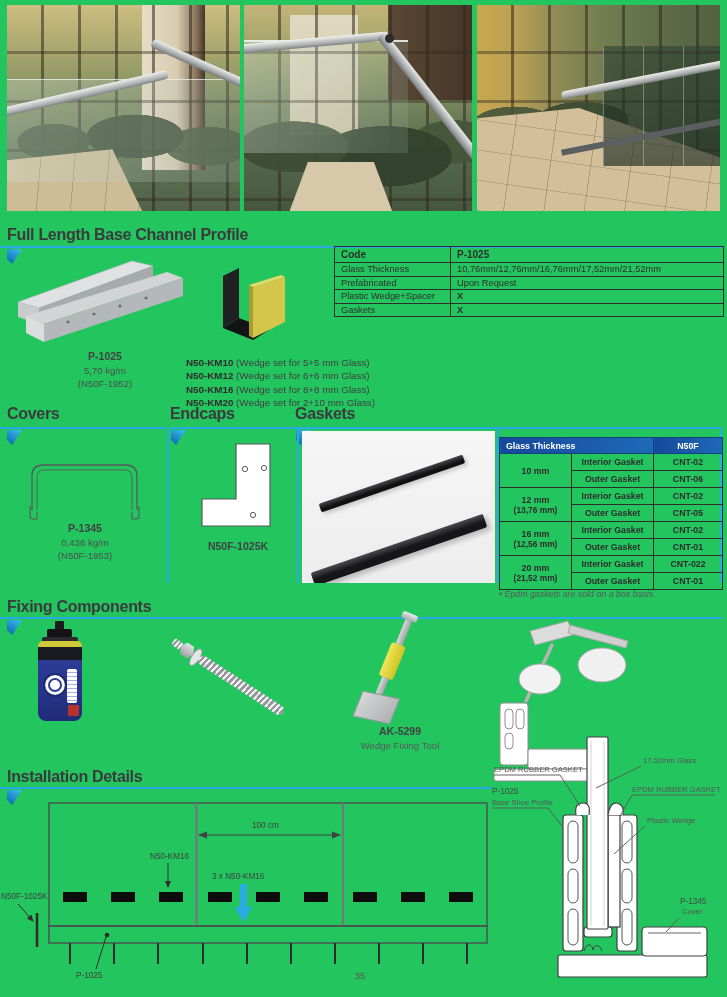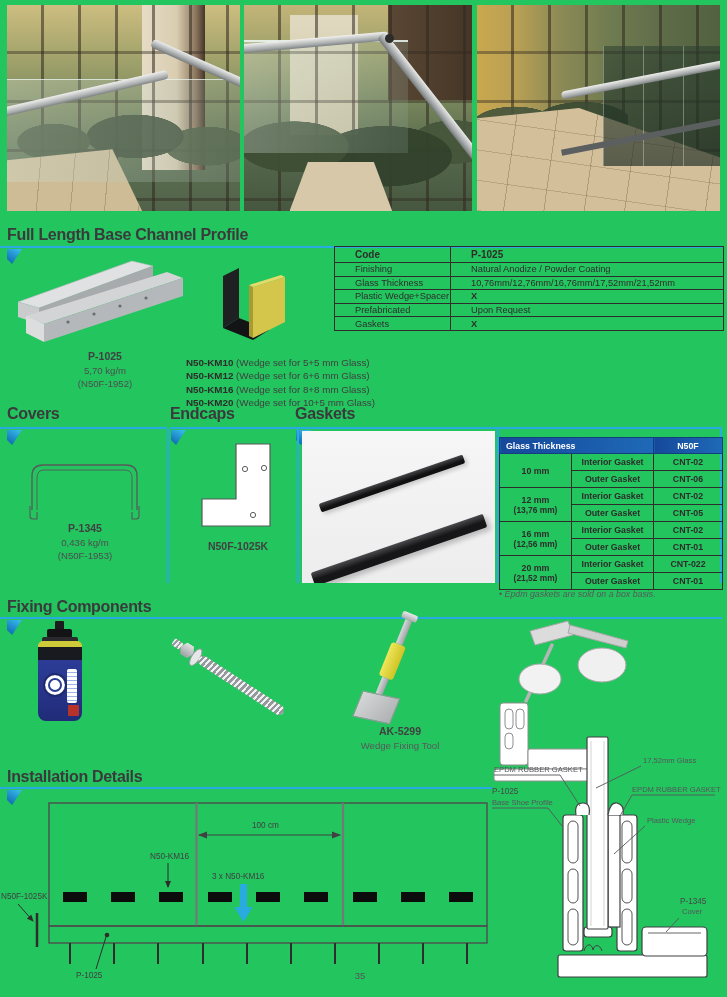--- a/index.html
+++ b/index.html
@@ -15,21 +15,21 @@
   .grid1{background:
     repeating-linear-gradient(90deg,rgba(48,40,30,0) 0 34px,rgba(48,40,30,.55) 34px 37px),
     repeating-linear-gradient(180deg,rgba(48,40,30,0) 0 46px,rgba(48,40,30,.42) 46px 49px)}
   .cap{position:absolute;text-align:center}
   .cap .code{font-weight:bold;font-size:10.5px;color:#414042;line-height:13.5px}
   .cap .sub{font-size:9.6px;color:#4d4e50;line-height:13.5px}
   .cap .gray{font-size:9.6px;color:#58595B;line-height:13px}
   .wl{position:absolute;font-size:9.8px;color:#414042;line-height:13.4px;white-space:nowrap}
   .wl b{color:#2e2d2c}
   .spec{border-collapse:collapse;table-layout:fixed;width:389px;font-size:9.3px;color:#2e2d2c;border:1.5px solid #2e2d2c}
-  .spec td{border:1px solid #2e2d2c;height:12.6px;padding:0 0 0 20px;vertical-align:middle;overflow:hidden;white-space:nowrap}
+  .spec td{border:1px solid #2e2d2c;height:12.6px;padding:0 0 0 6px;vertical-align:middle;overflow:hidden;white-space:nowrap}
   .spec tr.h td{font-weight:bold;font-size:10px;height:15px}
   .spec td.b{font-weight:bold}
   .gt{border-collapse:collapse;table-layout:fixed;width:223px;font-size:8.8px;color:#2e2d2c;font-weight:bold;border:1.5px solid #2e2d2c}
   .gt td{border:1px solid #2e2d2c;text-align:center;vertical-align:middle;height:16px;padding:0 2px}
   .gt tr.gh td{border-color:#12407e;background:linear-gradient(90deg,#16489a,#1e6ab8);color:#fff;height:15px}
   .gt tr.gh td.l{text-align:left;padding-left:6px}
   .gt .t2{display:block;font-size:8.4px}
   .gt .t2:empty{display:none}
   .gt .t1{display:block}
   .note{position:absolute;font-style:italic;font-size:8.8px;color:#58595B}
@@ -122,48 +122,44 @@
       <polygon points="18,70 34,60 64,72 48,82" fill="#131415"></polygon>
       <polygon points="44,27 48,29 48,80 44,78" fill="#a89b33"></polygon>
       <polygon points="48,29 80,19 80,64 48,80" fill="#d3c64b"></polygon>
       <polygon points="48,29 80,19 76,17 44,27" fill="#e4da6a"></polygon>
     </g>
   </svg>
   <div class="wl" style="left:186px;top:356px">
     <div><b>N50-KM10</b><span> (Wedge set for 5+5 mm Glass)</span></div>
     <div><b>N50-KM12</b><span> (Wedge set for 6+6 mm Glass)</span></div>
     <div><b>N50-KM16</b><span> (Wedge set for 8+8 mm Glass)</span></div>
-    <div><b>N50-KM20</b><span> (Wedge set for 10+5 mm Glass)</span></div>
+    <div><b>N50-KM20</b><span> (Wedge set for 2+10 mm Glass)</span></div>
   </div>
 
   <table class="spec abs" style="left:334px;top:246px">
     <colgroup>
         <col style="width:116px">
         <col style="width:273px">
       </colgroup>
     <tbody>
         <tr class="h">
           <td>Code</td>
           <td>P-1025</td>
         </tr>
     <tr>
-          <td>Finishing</td>
-          <td>Natural Anodize / Powder Coating</td>
-        </tr>
-    <tr>
           <td>Glass Thickness</td>
           <td>10,76mm/12,76mm/16,76mm/17,52mm/21,52mm</td>
         </tr>
     <tr>
+          <td>Prefabricated</td>
+          <td>Upon Request</td>
+        </tr>
+    <tr>
           <td>Plastic Wedge+Spacer</td>
           <td class="b">X</td>
-        </tr>
-    <tr>
-          <td>Prefabricated</td>
-          <td>Upon Request</td>
         </tr>
     <tr>
           <td>Gaskets</td>
           <td class="b">X</td>
         </tr>
   </tbody>
     </table>
 
   <div class="h2" style="left:7px;top:405px">Covers</div>
   <div class="h2" style="left:170px;top:405px">Endcaps</div>

